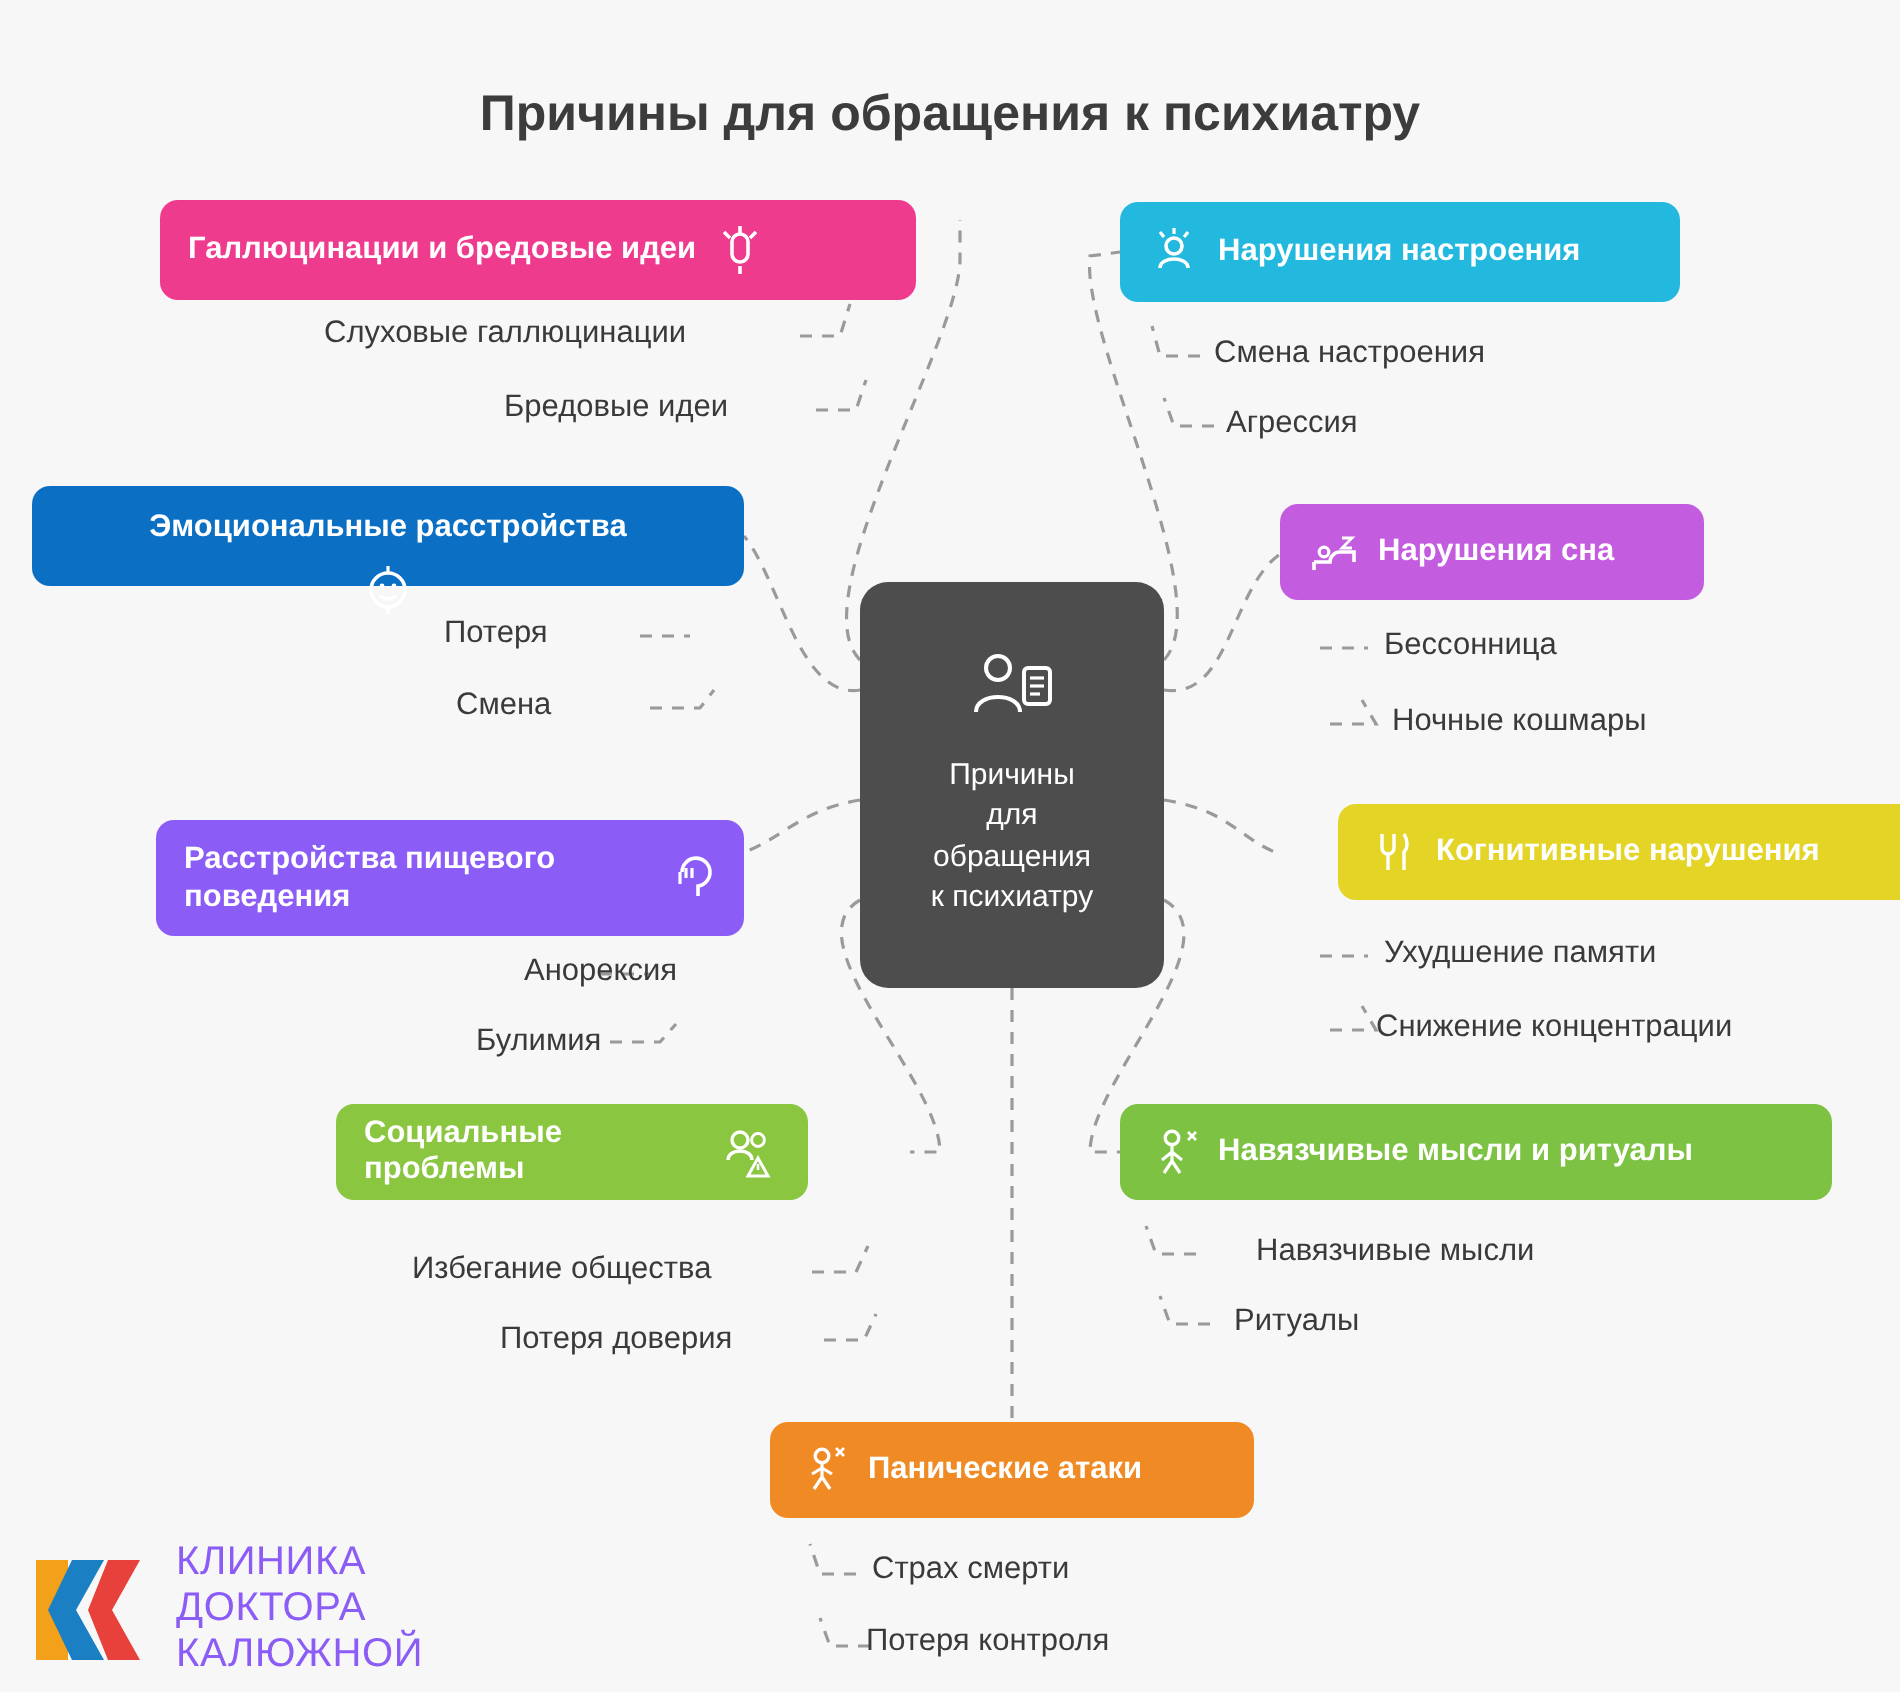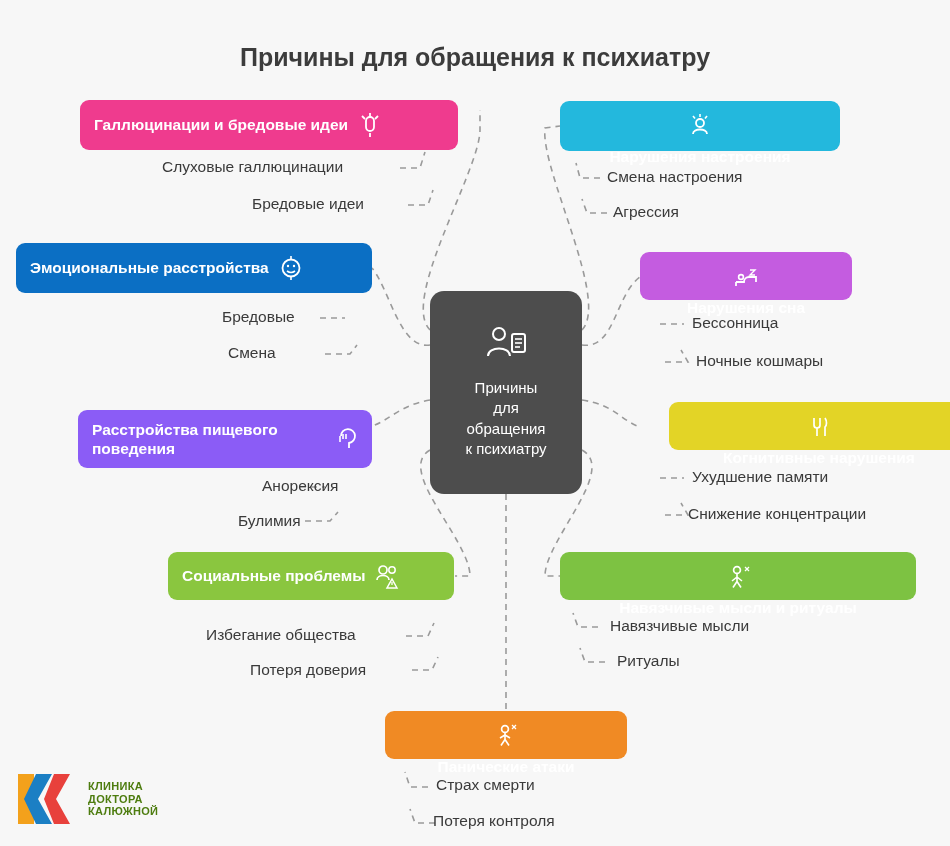--- a/index.html
+++ b/index.html
@@ -44,37 +44,37 @@
     color:#fff;
     font-size:15.5px;
     font-weight:bold;
     display:flex;
     align-items:center;
     box-sizing:border-box;
     padding:12px 14px;
     gap:9px;
   }
   .pill .plabel{white-space:pre-line;}
-  .pill.rightside{flex-direction:column;}
+  .pill.rightside{flex-direction:row;}
   .pill.leftside{flex-direction:row;}
   .sub{
     position:absolute;
     font-size:15.5px;
     color:#3a3a3a;
     white-space:nowrap;
   }
   .sub.r{text-align:right;}
   svg.links{position:absolute;left:0;top:0;width:950px;height:846px;}
   .logo{
     position:absolute;
     left:18px;top:770px;
     display:flex;align-items:center;gap:12px;
   }
   .logo-text{
-    font-size:11px;font-weight:bold;color:#4d7c0f;line-height:1.16;
+    font-size:20px;font-weight:normal;color:#8b5cf6;line-height:1.16;
     letter-spacing:.3px;
   }
   .ico{display:inline-flex;align-items:center;justify-content:center;}
 </style>
 </head>
 <body>
 
 <svg class="links">
   <g fill="none" stroke="#9a9a9a" stroke-width="1.6" stroke-dasharray="6,5">
 
@@ -143,51 +143,51 @@
       <line x1="13" y1="21" x2="13" y2="25" stroke="#fff" stroke-width="1.8"></line>
       <line x1="5" y1="4" x2="8" y2="7" stroke="#fff" stroke-width="1.8"></line>
       <line x1="21" y1="4" x2="18" y2="7" stroke="#fff" stroke-width="1.8"></line>
       <line x1="13" y1="1" x2="13" y2="5" stroke="#fff" stroke-width="1.8"></line>
     </svg>
   </span>
 </div>
 <div class="sub r" style="left:162px;top:158px;">Слуховые галлюцинации</div>
 <div class="sub r" style="left:252px;top:195px;">Бредовые идеи</div>
 
-<div class="pill leftside" style="left:16px;top:243px;width:356px;height:50px;background:#0b6fc4;">
+<div class="pill leftside" style="left:16px;top:243px;width:356px;height:50px;background:#0b6fc4;flex-direction:column;">
   <span class="plabel">Эмоциональные расстройства</span>
   <span class="ico">
     <svg width="26" height="26" viewBox="0 0 26 26">
       <circle cx="13" cy="13" r="8.5" fill="none" stroke="#fff" stroke-width="1.8"></circle>
       <circle cx="10" cy="11" r="1.2" fill="#fff"></circle>
       <circle cx="16" cy="11" r="1.2" fill="#fff"></circle>
       <path d="M9 16 q4 3 8 0" fill="none" stroke="#fff" stroke-width="1.6"></path>
       <line x1="13" y1="1" x2="13" y2="4.5" stroke="#fff" stroke-width="1.6"></line>
       <line x1="13" y1="21.5" x2="13" y2="25" stroke="#fff" stroke-width="1.6"></line>
     </svg>
   </span>
 </div>
-<div class="sub r" style="left:222px;top:308px;">Бредовые</div>
+<div class="sub r" style="left:222px;top:308px;">Потеря</div>
 <div class="sub r" style="left:228px;top:344px;">Смена</div>
 
 <div class="pill leftside" style="left:78px;top:396px;width:294px;height:58px;background:#8b5cf6;margin-top:14px;">
   <span class="plabel" style="line-height:1.25;">Расстройства пищевого поведения</span>
   <span class="ico">
     <svg width="26" height="26" viewBox="0 0 26 26">
       <path d="M17 22 v-5 a7 7 0 1 0 -8 -7" fill="none" stroke="#fff" stroke-width="1.8"></path>
       <line x1="8" y1="10" x2="8" y2="16" stroke="#fff" stroke-width="1.6"></line>
       <line x1="11" y1="8" x2="11" y2="13" stroke="#fff" stroke-width="1.6"></line>
       <line x1="14" y1="8" x2="14" y2="13" stroke="#fff" stroke-width="1.6"></line>
     </svg>
   </span>
 </div>
 <div class="sub r" style="left:218px;top:477px;margin-left:44px;">Анорексия</div>
 <div class="sub r" style="left:238px;top:512px;">Булимия</div>
 
-<div class="pill leftside" style="left:168px;top:552px;width:286px;height:48px;background:#8ac63f;">
+<div class="pill leftside" style="left:168px;top:552px;width:236px;height:48px;background:#8ac63f;">
   <span class="plabel">Социальные проблемы</span>
   <span class="ico">
     <svg width="28" height="26" viewBox="0 0 28 26">
       <circle cx="8" cy="7" r="4" fill="none" stroke="#fff" stroke-width="1.7"></circle>
       <path d="M2 17 C2 11, 14 11, 14 17" fill="none" stroke="#fff" stroke-width="1.7"></path>
       <circle cx="17" cy="7" r="3.2" fill="none" stroke="#fff" stroke-width="1.5"></circle>
       <path d="M22 25 l-5 -9 -5 9 z" fill="none" stroke="#fff" stroke-width="1.5"></path>
       <line x1="17" y1="19" x2="17" y2="22" stroke="#fff" stroke-width="1.3"></line>
     </svg>
   </span>
@@ -241,21 +241,21 @@
   <span class="ico">
     <svg width="26" height="26" viewBox="0 0 26 26">
       <circle cx="12" cy="6" r="3.4" fill="none" stroke="#fff" stroke-width="1.7"></circle>
       <path d="M12 9.5 v8 M12 13 l-5 4 M12 13 l5 4 M12 17.5 l-4 6 M12 17.5 l4 6" fill="none" stroke="#fff" stroke-width="1.6"></path>
       <line x1="20" y1="3" x2="24" y2="7" stroke="#fff" stroke-width="1.3"></line>
       <line x1="24" y1="3" x2="20" y2="7" stroke="#fff" stroke-width="1.3"></line>
     </svg>
   </span>
   <span class="plabel">Навязчивые мысли и ритуалы</span>
 </div>
-<div class="sub" style="left:610px;top:617px;">Навязчивые мысли</div>
+<div class="sub" style="left:628px;top:617px;">Навязчивые мысли</div>
 <div class="sub" style="left:617px;top:652px;">Ритуалы</div>
 
 <div class="pill rightside" style="left:385px;top:711px;width:242px;height:48px;background:#f08a24;">
   <span class="ico">
     <svg width="26" height="26" viewBox="0 0 26 26">
       <circle cx="12" cy="6" r="3.4" fill="none" stroke="#fff" stroke-width="1.7"></circle>
       <path d="M12 9.5 v7 M12 12 l-5 3 M12 12 l5 3 M12 16.5 l-4 6 M12 16.5 l4 6" fill="none" stroke="#fff" stroke-width="1.6"></path>
       <line x1="19" y1="2" x2="23" y2="6" stroke="#fff" stroke-width="1.3"></line>
       <line x1="23" y1="2" x2="19" y2="6" stroke="#fff" stroke-width="1.3"></line>
     </svg>

